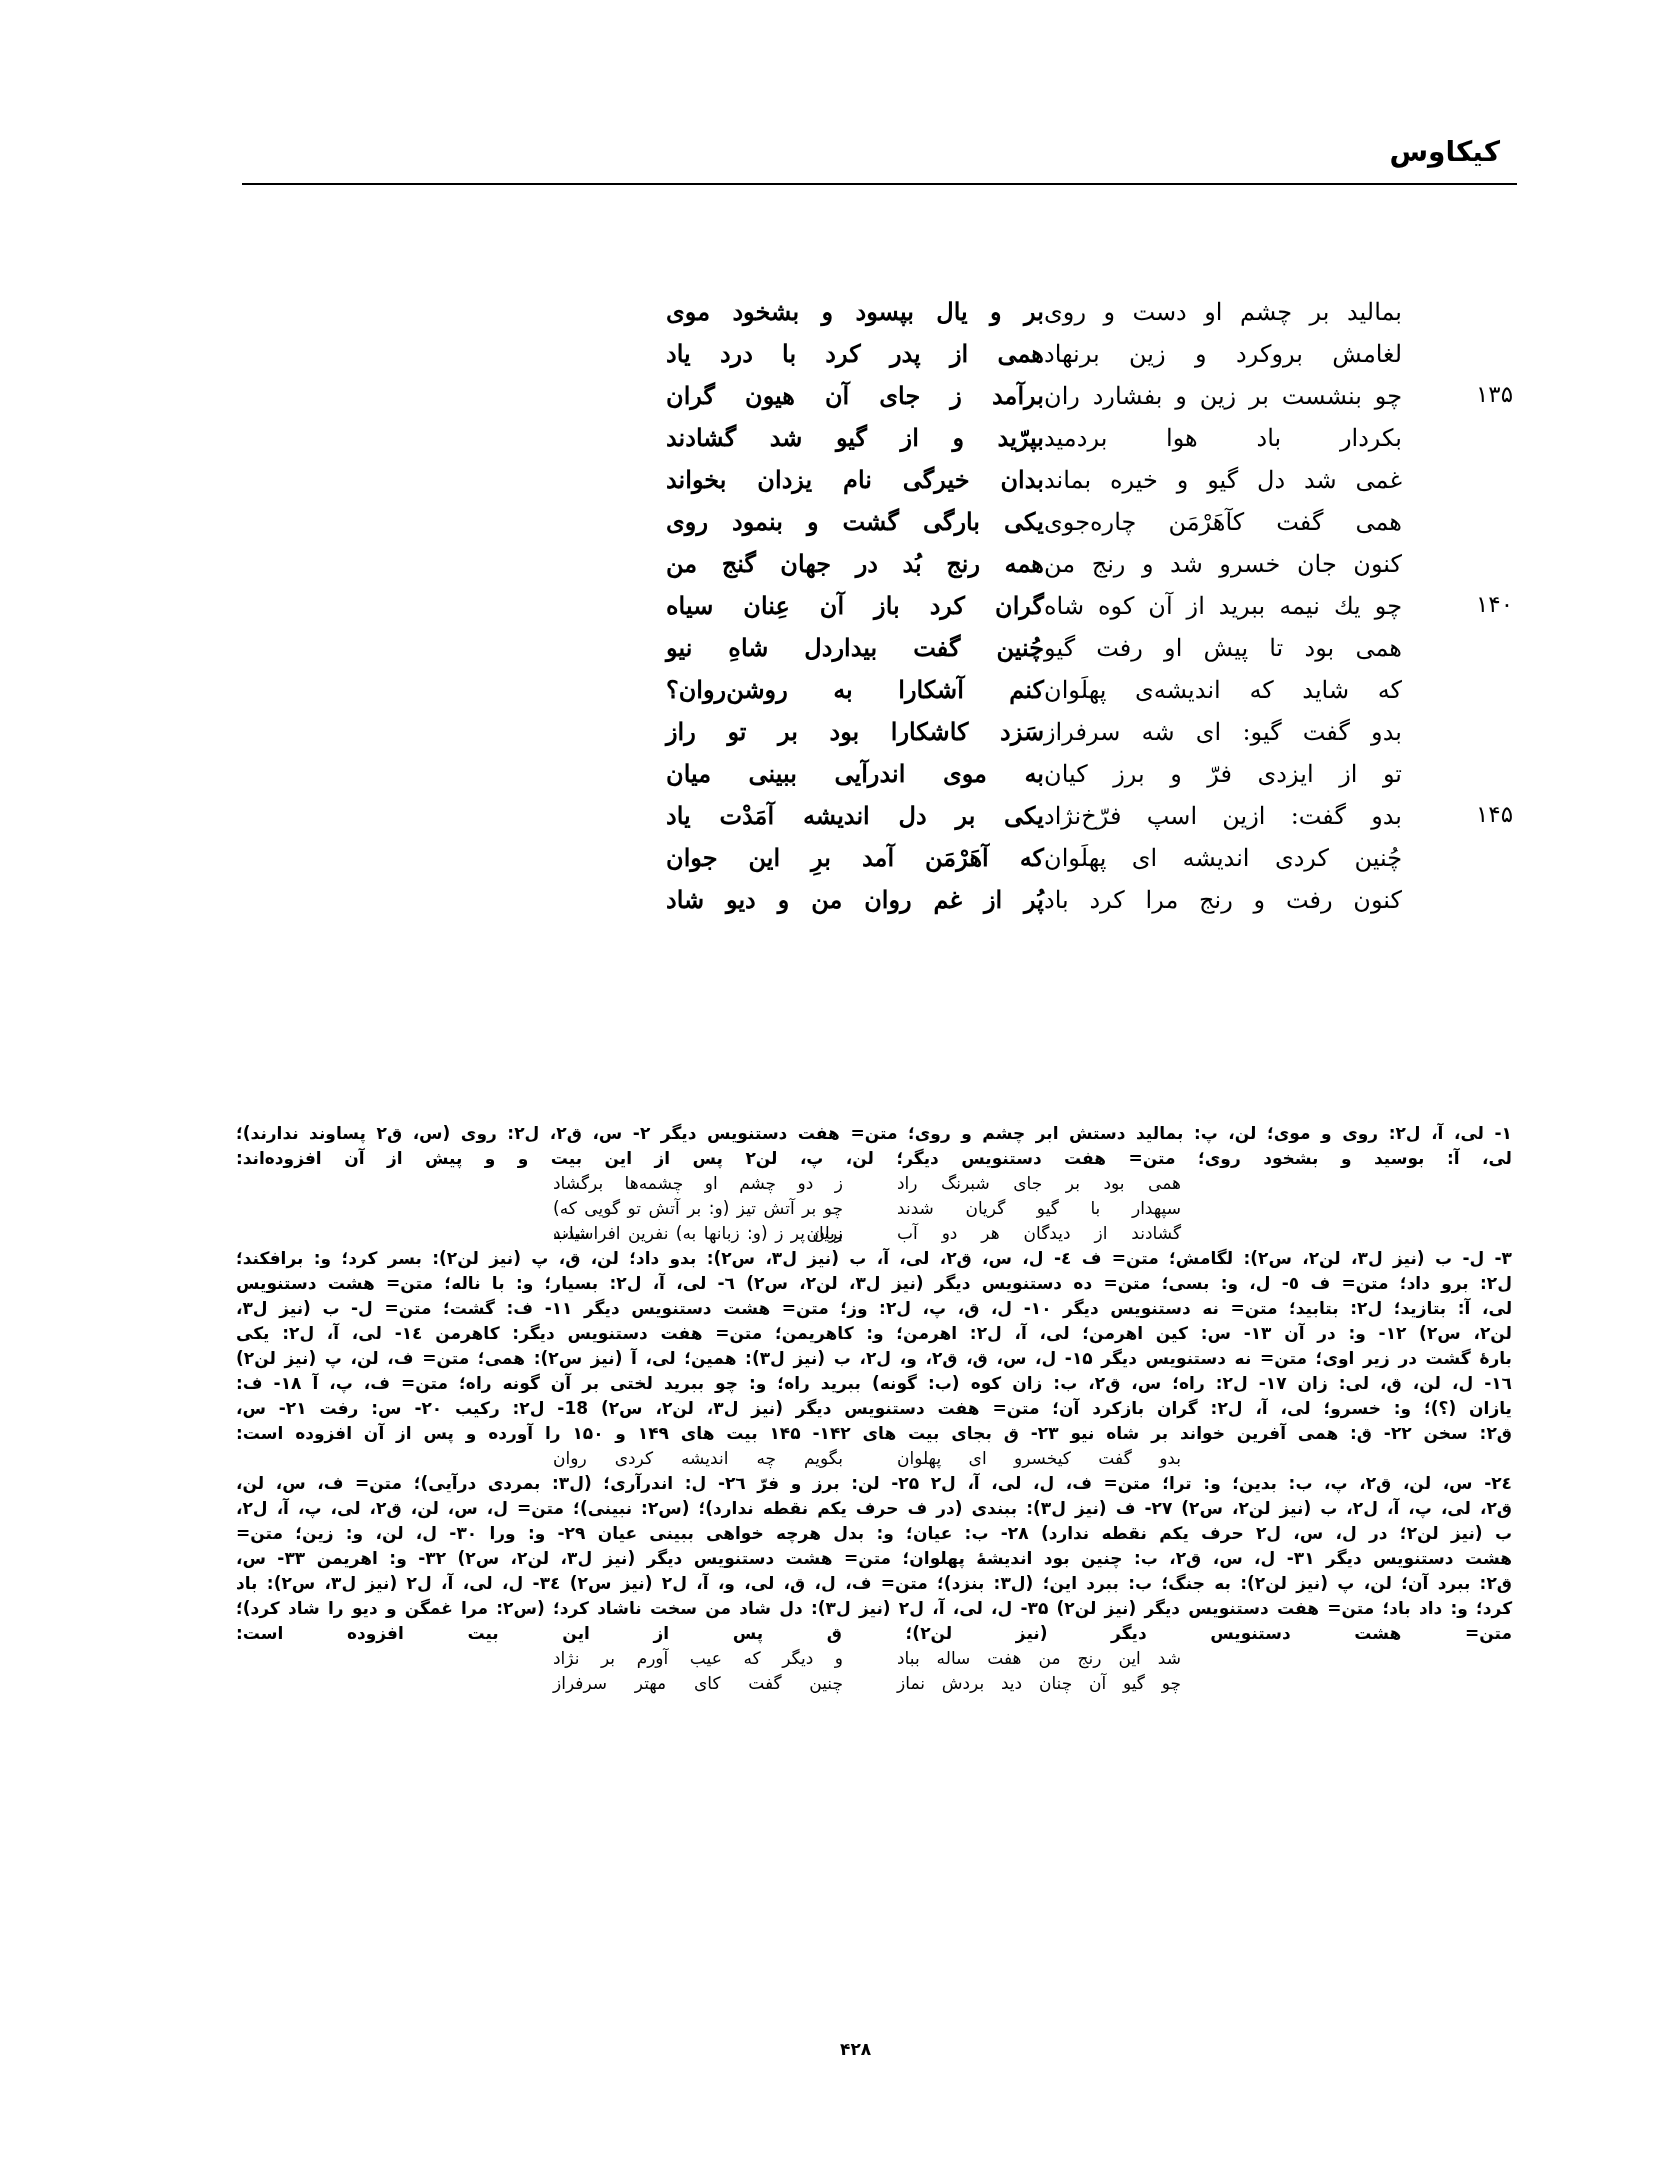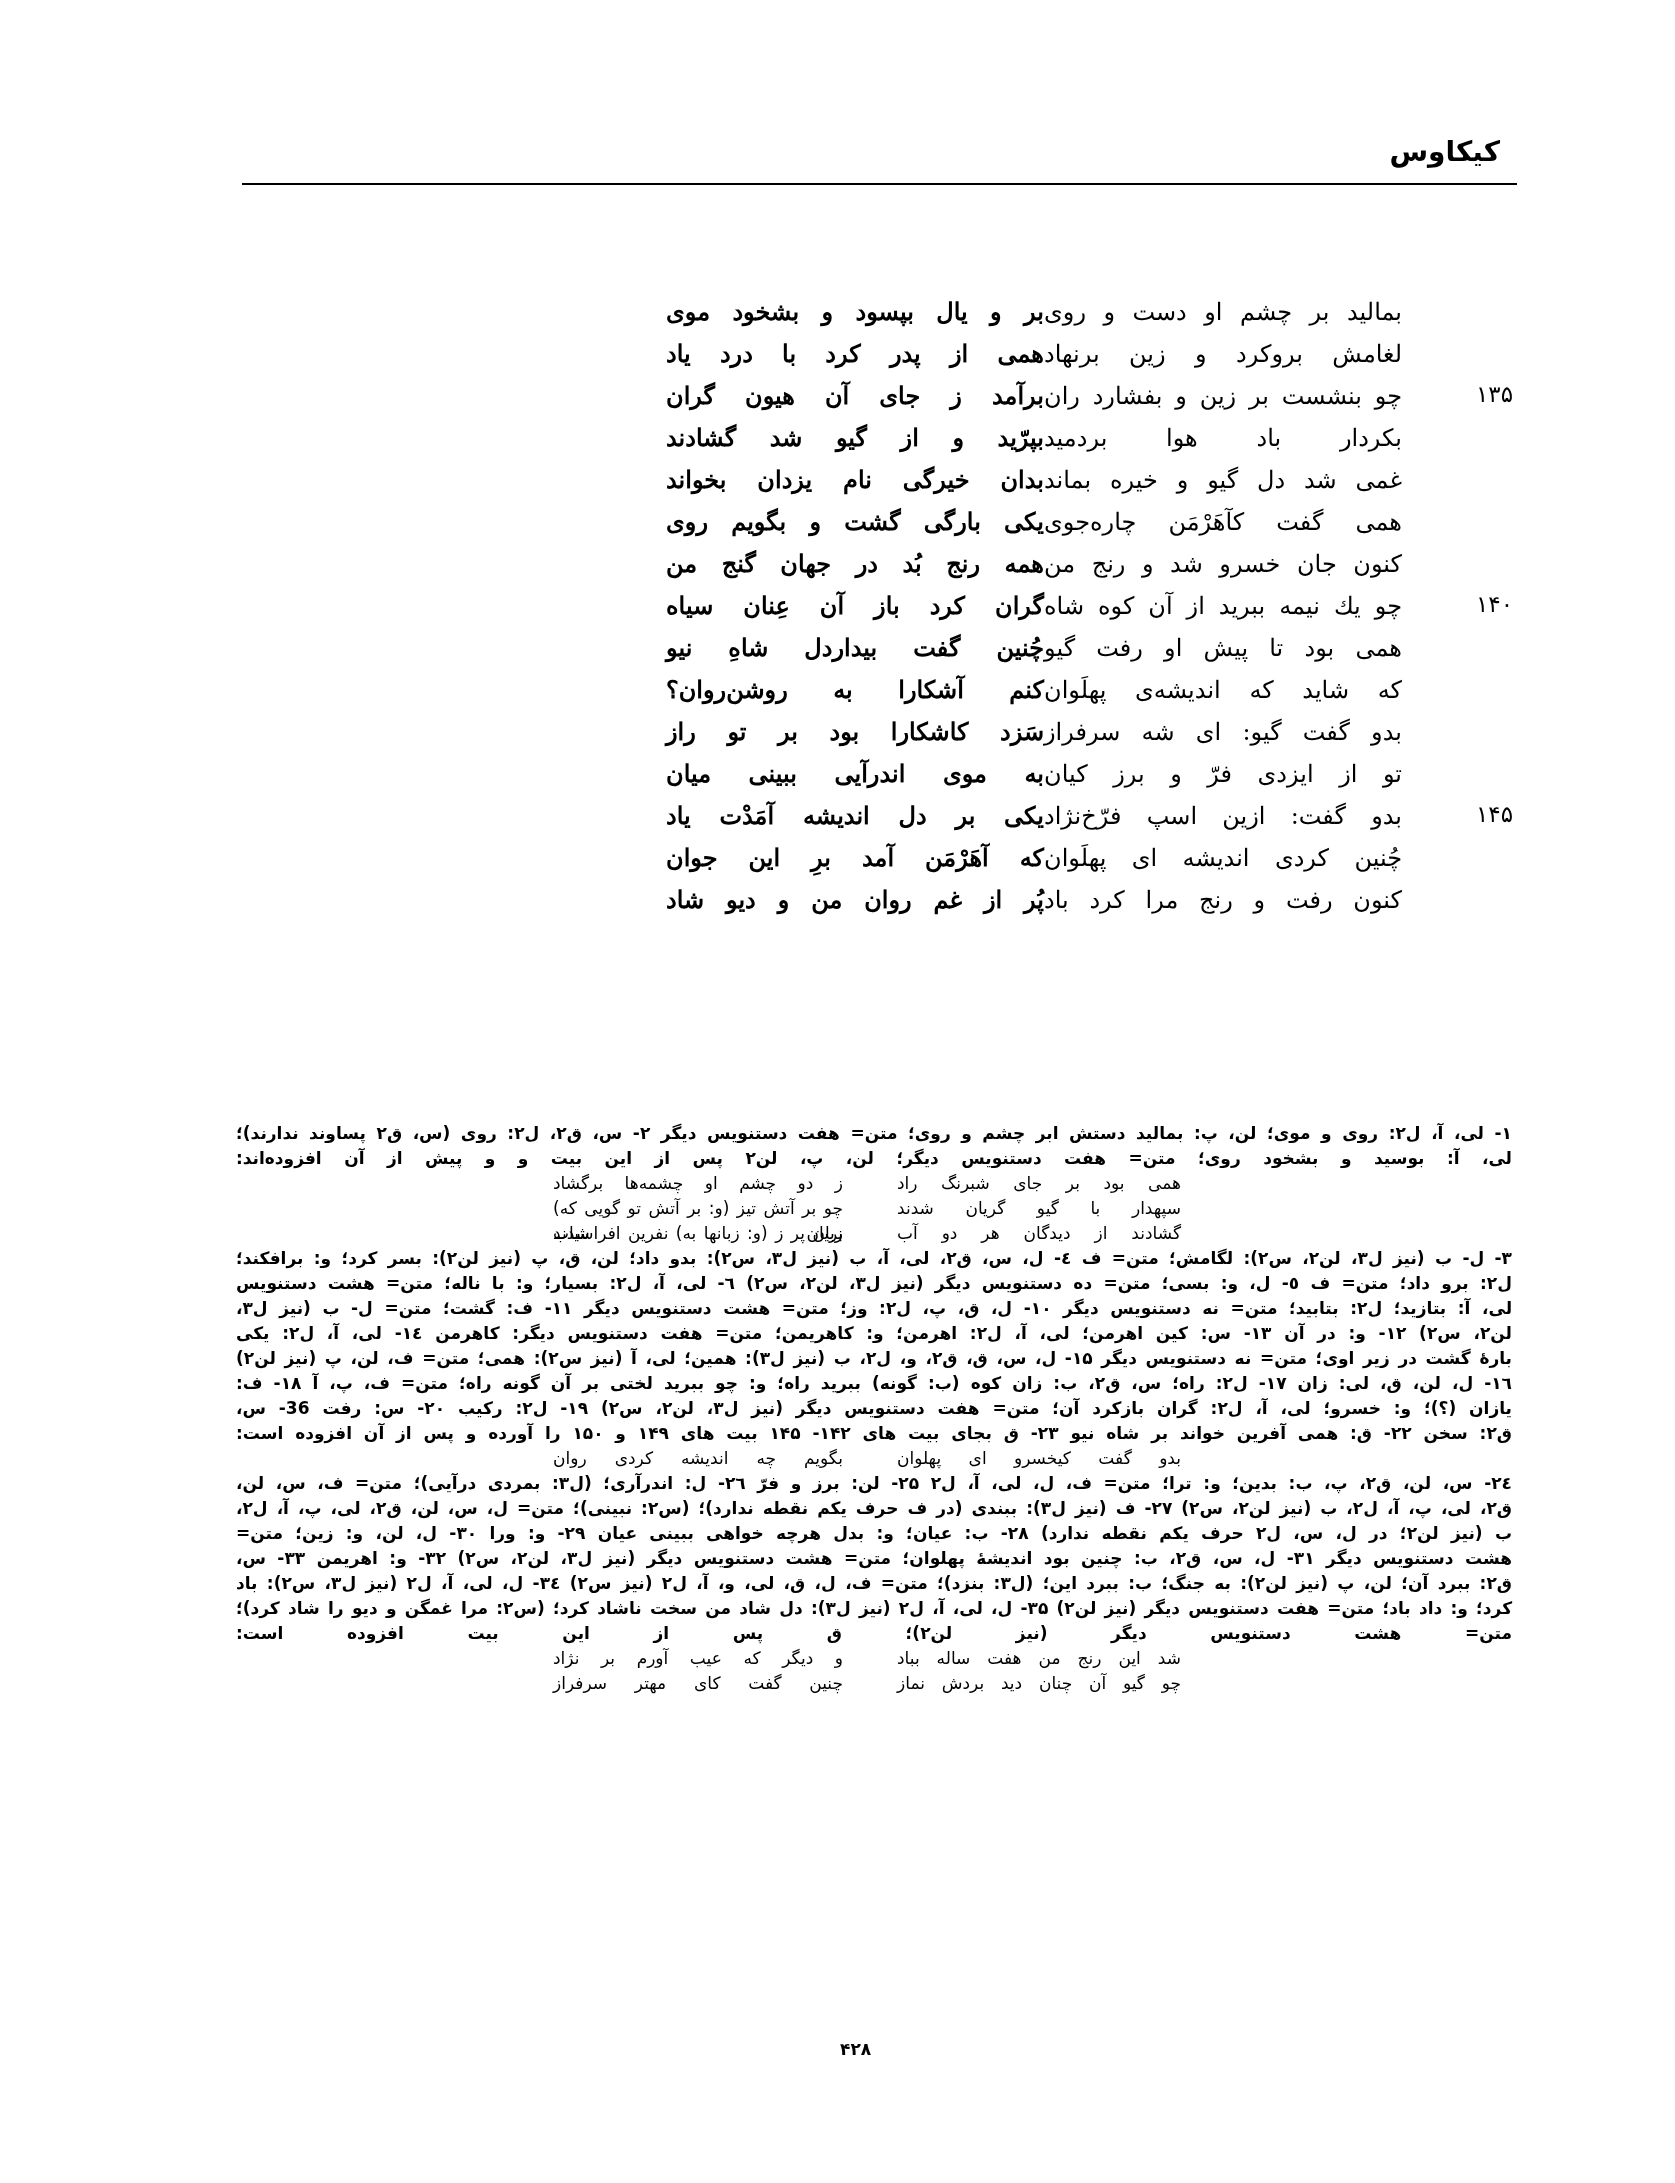--- a/index.html
+++ b/index.html
@@ -74,21 +74,21 @@
       <span class="hemistich hem2">بپرّید و از گیو شد گشادند</span>
     </div>
     <div class="couplet">
       <span class="verse-num"></span>
       <span class="hemistich hem1">غمی شد دل گیو و خیره بماند</span>
       <span class="hemistich hem2">بدان خیرگی نام یزدان بخواند</span>
     </div>
     <div class="couplet">
       <span class="verse-num"></span>
       <span class="hemistich hem1">همی گفت کآهَرْمَن چاره‌جوی</span>
-      <span class="hemistich hem2">یکی بارگی گشت و بگویم روی</span>
+      <span class="hemistich hem2">یکی بارگی گشت و بنمود روی</span>
     </div>
     <div class="couplet">
       <span class="verse-num"></span>
       <span class="hemistich hem1">کنون جان خسرو شد و رنج من</span>
       <span class="hemistich hem2">همه رنج بُد در جهان گنج من</span>
     </div>
     <div class="couplet">
       <span class="verse-num">۱۴۰</span>
       <span class="hemistich hem1">چو یك نیمه ببرید از آن کوه شاه</span>
       <span class="hemistich hem2">گران کرد باز آن عِنان سیاه</span>
@@ -144,21 +144,21 @@
     <div class="fn-verse">
       <span class="h1">گشادند از دیدگان هر دو آب</span>
       <span class="h2">زبان پر ز (و: زبانها به) نفرین افراسیاب</span>
     </div>
     <div class="fn-line">۳- ل- ب (نیز ل۳، لن۲، س۲): لگامش؛ متن= ف   ٤- ل، س، ق۲، لی، آ، ب (نیز ل۳، س۲): بدو داد؛ لن، ق، پ (نیز لن۲): بسر کرد؛ و: برافکند؛</div>
     <div class="fn-line">ل۲: برو داد؛ متن= ف   ٥- ل، و: بسی؛ متن= ده دستنویس دیگر (نیز ل۳، لن۲، س۲)   ٦- لی، آ، ل۲: بسیار؛ و: با ناله؛ متن= هشت دستنویس</div>
     <div class="fn-line">لی، آ: بتازید؛ ل۲: بتابید؛ متن= نه دستنویس دیگر   ۱۰- ل، ق، پ، ل۲: وز؛ متن= هشت دستنویس دیگر   ۱۱- ف: گشت؛ متن= ل- ب (نیز ل۳،</div>
     <div class="fn-line">لن۲، س۲)   ۱۲- و: در آن   ۱۳- س: کین اهرمن؛ لی، آ، ل۲: اهرمن؛ و: کاهریمن؛ متن= هفت دستنویس دیگر: کاهرمن   ١٤- لی، آ، ل۲: یکی</div>
     <div class="fn-line">بارهٔ گشت در زیر اوی؛ متن= نه دستنویس دیگر   ۱۵- ل، س، ق، ق۲، و، ل۲، ب (نیز ل۳): همین؛ لی، آ (نیز س۲): همی؛ متن= ف، لن، پ (نیز لن۲)</div>
     <div class="fn-line">١٦- ل، لن، ق، لی: زان   ۱۷- ل۲: راه؛ س، ق۲، ب: زان کوه (ب: گونه) ببرید راه؛ و: چو ببرید لختی بر آن گونه راه؛ متن= ف، پ، آ   ۱۸- ف:</div>
-    <div class="fn-line">یازان (؟)؛ و: خسرو؛ لی، آ، ل۲: گران بازکرد آن؛ متن= هفت دستنویس دیگر (نیز ل۳، لن۲، س۲)   ۱۹- ل۲: رکیب   ۲۰- س: رفت   36- س،</div>
+    <div class="fn-line">یازان (؟)؛ و: خسرو؛ لی، آ، ل۲: گران بازکرد آن؛ متن= هفت دستنویس دیگر (نیز ل۳، لن۲، س۲)   18- ل۲: رکیب   ۲۰- س: رفت   ۲۱- س،</div>
     <div class="fn-line">ق۲: سخن   ۲۲- ق: همی آفرین خواند بر شاه نیو   ۲۳- ق بجای بیت های ۱۴۲- ۱۴۵ بیت های ۱۴۹ و ۱۵۰ را آورده و پس از آن افزوده است:</div>
     <div class="fn-verse">
       <span class="h1">بدو گفت کیخسرو ای پهلوان</span>
       <span class="h2">بگویم چه اندیشه کردی روان</span>
     </div>
     <div class="fn-line">٢٤- س، لن، ق۲، پ، ب: بدین؛ و: ترا؛ متن= ف، ل، لی، آ، ل۲   ۲۵- لن: برز و فرّ   ٢٦- ل: اندرآری؛ (ل۳: بمردی درآیی)؛ متن= ف، س، لن،</div>
     <div class="fn-line">ق۲، لی، پ، آ، ل۲، ب (نیز لن۲، س۲)   ۲۷- ف (نیز ل۳): ببندی (در ف حرف یکم نقطه ندارد)؛ (س۲: نبینی)؛ متن= ل، س، لن، ق۲، لی، پ، آ، ل۲،</div>
     <div class="fn-line">ب (نیز لن۲؛ در ل، س، ل۲ حرف یکم نقطه ندارد)   ۲۸- ب: عیان؛ و: بدل هرچه خواهی ببینی عیان   ۲۹- و: ورا   ۳۰- ل، لن، و: زین؛ متن=</div>
     <div class="fn-line">هشت دستنویس دیگر   ۳۱- ل، س، ق۲، ب: چنین بود اندیشهٔ پهلوان؛ متن= هشت دستنویس دیگر (نیز ل۳، لن۲، س۲)   ۳۲- و: اهریمن   ۳۳- س،</div>
     <div class="fn-line">ق۲: ببرد آن؛ لن، پ (نیز لن۲): به جنگ؛ ب: ببرد این؛ (ل۳: بنزد)؛ متن= ف، ل، ق، لی، و، آ، ل۲ (نیز س۲)   ٣٤- ل، لی، آ، ل۲ (نیز ل۳، س۲): باد</div>

